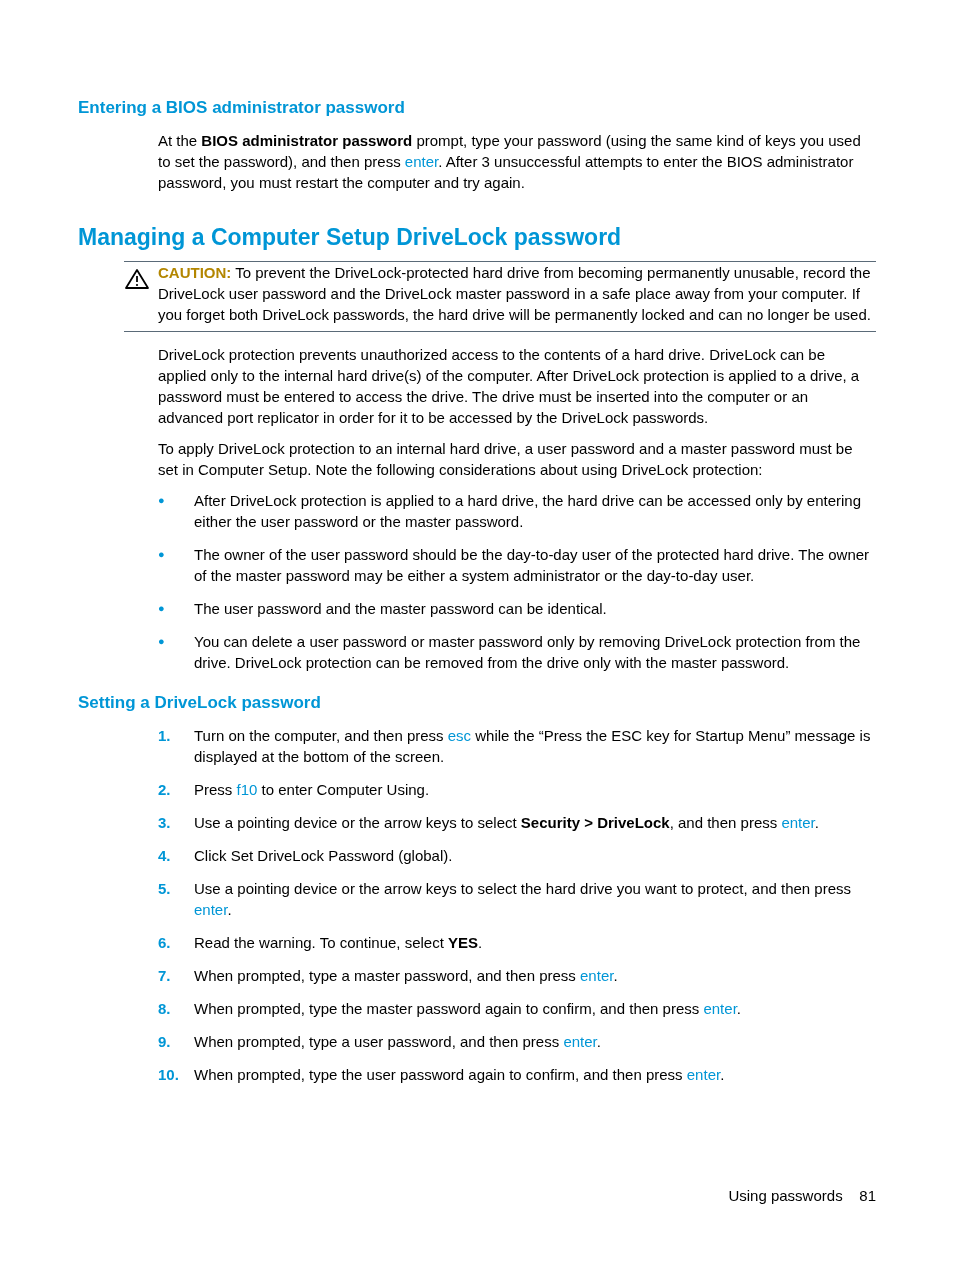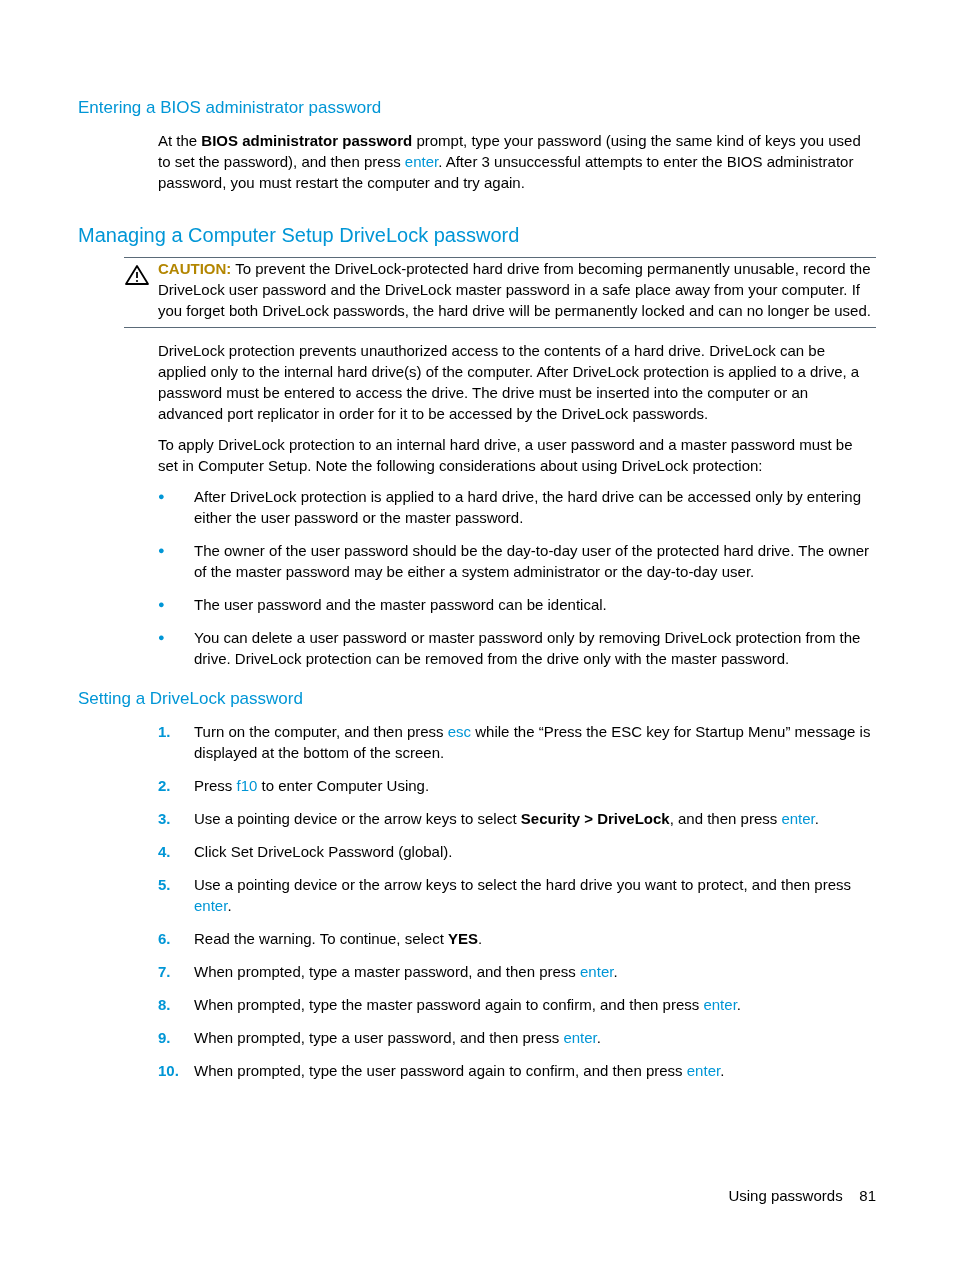--- a/index.html
+++ b/index.html
@@ -13,28 +13,28 @@
   }
   .page {
     width: 954px;
     height: 1270px;
     position: relative;
     box-sizing: border-box;
     padding: 96px 78px 60px 78px;
   }
   .h3-blue {
     color: #0096d6;
-    font-weight: normal;
+    font-weight: bold;
     font-size: 17px;
     margin: 0 0 10px 0;
   }
   .h2-blue {
     color: #0096d6;
-    font-weight: normal;
-    font-size: 20px;
+    font-weight: bold;
+    font-size: 23px;
     margin: 28px 0 8px 0;
   }
   .body-text {
     margin-left: 80px;
     margin-bottom: 10px;
   }
   .key-link {
     color: #0096d6;
   }
   .bold {

